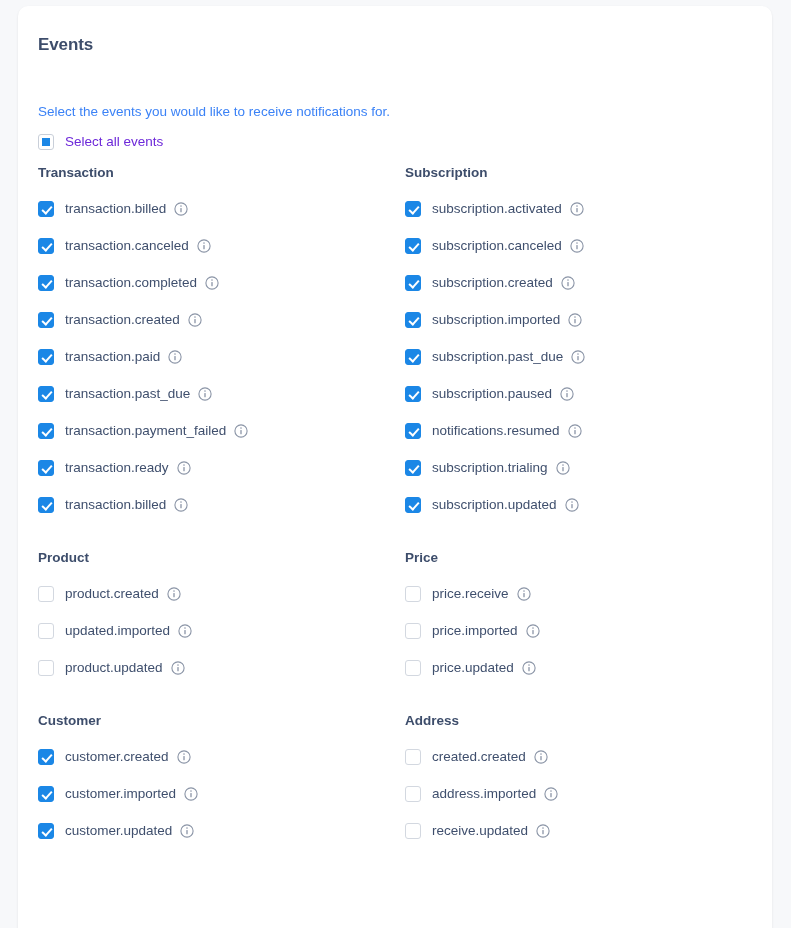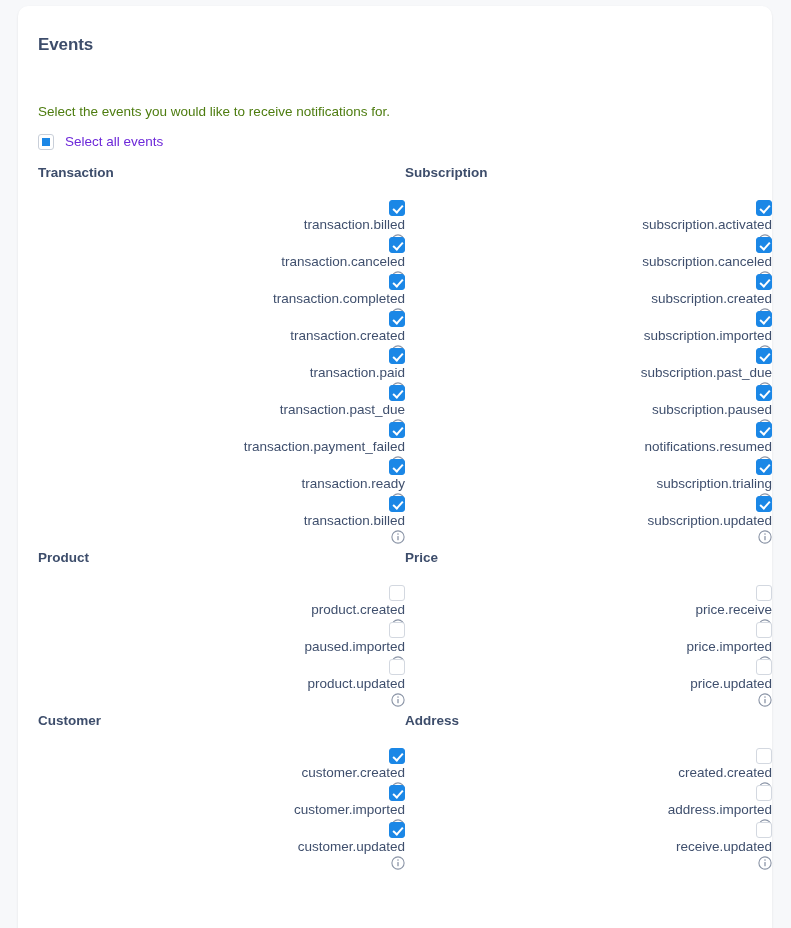--- a/index.html
+++ b/index.html
@@ -34,21 +34,21 @@
     font-size: 17px;
     font-weight: bold;
     color: #3d4d6b;
     letter-spacing: -0.1px;
     margin: 0;
     line-height: 22px;
   }
 
   .description {
     font-size: 13.5px;
-    color: #4d7c0f;
+    color: #3b82f6;
     margin: 0;
     padding-top: 47px;
     line-height: 18px;
   }
 
   .select-all-row {
     display: flex;
     align-items: center;
     padding-top: 21px;
     height: 20px;
@@ -120,24 +120,23 @@
   .group-title {
     font-size: 13.5px;
     font-weight: bold;
     color: #3d4d6b;
     line-height: 18px;
     margin: 0 0 18px 0;
   }
 
   .event-row {
     display: flex;
-    align-items: flex-end;
+    align-items: center;
     height: 18px;
     margin-bottom: 19px;
-    flex-direction: column;
   }
   .event-row:last-child { margin-bottom: 0; }
 
   .event-label {
     font-size: 13.5px;
     color: #3f4f6d;
     margin-left: 11px;
     line-height: 18px;
     white-space: nowrap;
   }
@@ -383,21 +382,21 @@
               <span class="info-icon">
                 <svg width="14" height="14" viewBox="0 0 14 14" fill="none">
                   <circle cx="7" cy="7" r="6.1" stroke="#8a94a6" stroke-width="1.1"></circle>
                   <circle cx="7" cy="4.1" r="0.78" fill="#8a94a6"></circle>
                   <rect x="6.35" y="5.9" width="1.3" height="4.3" rx="0.5" fill="#8a94a6"></rect>
                 </svg>
               </span>
             </div>
             <div class="event-row">
               <span class="cb unchecked"></span>
-              <span class="event-label">paused.imported</span>
+              <span class="event-label">updated.imported</span>
               <span class="info-icon">
                 <svg width="14" height="14" viewBox="0 0 14 14" fill="none">
                   <circle cx="7" cy="7" r="6.1" stroke="#8a94a6" stroke-width="1.1"></circle>
                   <circle cx="7" cy="4.1" r="0.78" fill="#8a94a6"></circle>
                   <rect x="6.35" y="5.9" width="1.3" height="4.3" rx="0.5" fill="#8a94a6"></rect>
                 </svg>
               </span>
             </div>
             <div class="event-row">
               <span class="cb unchecked"></span>

